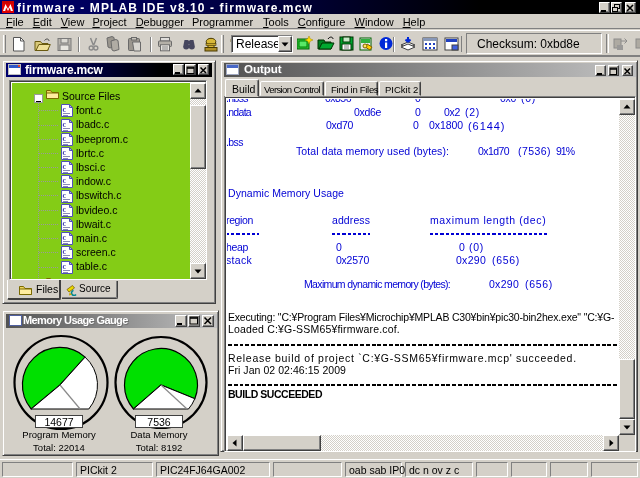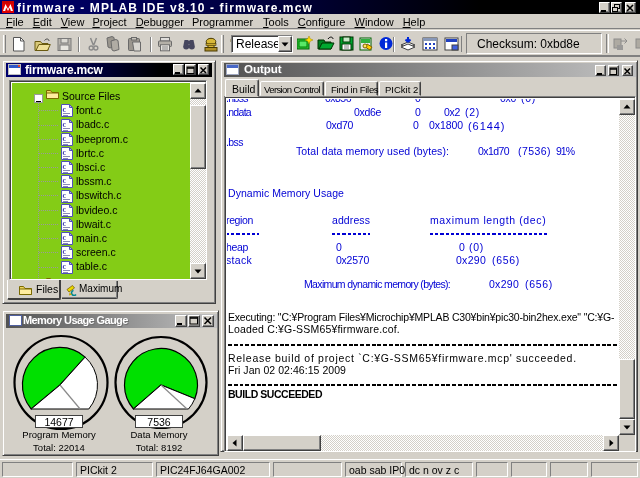--- a/index.html
+++ b/index.html
@@ -261,21 +261,21 @@
         </svg>
    <span class="abs" style="left:64px;top:77.9px;font-size:10.5px">lbsci.c</span>
    <div class="abs" style="left:27px;top:98px;width:20px;height:1px;background-image:repeating-linear-gradient(to right,#9a9a9a 0 1px,transparent 1px 2px)"></div>
    <svg class="abs" style="left:49px;top:92.3px" width="12" height="13">
           <path d="M0.5 0.5 h8 l3 3 v9 h-11 Z" fill="#fff" stroke="#5050b8" stroke-width="1"></path>
           <path d="M8.5 0.5 v3 h3 Z" fill="#b8b8e0" stroke="#5050b8" stroke-width="1"></path>
           <text x="1.5" y="7.5" font-size="8" font-weight="bold" fill="#4040b0" font-family="Liberation Serif">c</text>
           <rect x="2" y="9" width="7" height="1" fill="#8888b8"></rect>
           <rect x="2" y="11" width="5" height="1" fill="#8888b8"></rect>
         </svg>
-   <span class="abs" style="left:64px;top:92.1px;font-size:10.5px">lbssm.c</span>
+   <span class="abs" style="left:64px;top:92.1px;font-size:10.5px">indow.c</span>
    <div class="abs" style="left:27px;top:112px;width:20px;height:1px;background-image:repeating-linear-gradient(to right,#9a9a9a 0 1px,transparent 1px 2px)"></div>
    <svg class="abs" style="left:49px;top:106.5px" width="12" height="13">
           <path d="M0.5 0.5 h8 l3 3 v9 h-11 Z" fill="#fff" stroke="#5050b8" stroke-width="1"></path>
           <path d="M8.5 0.5 v3 h3 Z" fill="#b8b8e0" stroke="#5050b8" stroke-width="1"></path>
           <text x="1.5" y="7.5" font-size="8" font-weight="bold" fill="#4040b0" font-family="Liberation Serif">c</text>
           <rect x="2" y="9" width="7" height="1" fill="#8888b8"></rect>
           <rect x="2" y="11" width="5" height="1" fill="#8888b8"></rect>
         </svg>
    <span class="abs" style="left:64px;top:106.3px;font-size:10.5px">lbswitch.c</span>
    <div class="abs" style="left:27px;top:127px;width:20px;height:1px;background-image:repeating-linear-gradient(to right,#9a9a9a 0 1px,transparent 1px 2px)"></div>
@@ -344,21 +344,21 @@
           <path d="M0.5 10.5 v-5.5 h12 v5.5 Z" fill="#ffeda0" stroke="#7a6a00"></path>
         </svg>
    <span class="abs" style="left:28px;top:3px;font-size:10.5px">Files</span>
   </div>
   <div class="abs" style="left:57px;top:1px;width:56px;height:18px;background:#d4d0c8;border-right:1px solid #404040;border-bottom:1px solid #404040;border-bottom-right-radius:2px;box-shadow:inset -1px 0 0 #808080,inset 0 -1px 0 #808080">
    <svg class="abs" style="left:4px;top:3px" width="14" height="12">
           <path d="M1 5.5 l5.5 -4 l2 2.5 l-5.5 4 Z" fill="#e8d800" stroke="#806000" stroke-width="0.8"></path>
           <path d="M7.5 6.5 a2.5 2.5 0 1 0 2.5 4 " fill="none" stroke="#008890" stroke-width="1.6"></path>
           <path d="M3.5 8.5 l2.5 2 l-3 1 Z" fill="#c8a800"></path>
         </svg>
-   <span class="abs" style="left:17px;top:2px;font-size:10px">Maximum</span>
+   <span class="abs" style="left:17px;top:2px;font-size:10px">Source</span>
   </div>
  </div>
 </div>
 
 <div class="abs raised" style="left:2px;top:310px;width:217px;height:146px">
  <div class="abs inacttitle" style="left:3px;top:3px;width:211px;height:14px">
   <svg class="abs" style="left:3px;top:1px" width="13" height="12">
         <rect x="0.5" y="0.5" width="12" height="10" fill="#fff" stroke="#5060a0"></rect>
       </svg>
   <span class="titletxt abs" style="left:17px;top:0px;font-size:11px;letter-spacing:-0.6px;text-shadow:1px 1px 0 #707070">Memory Usage Gauge</span>

